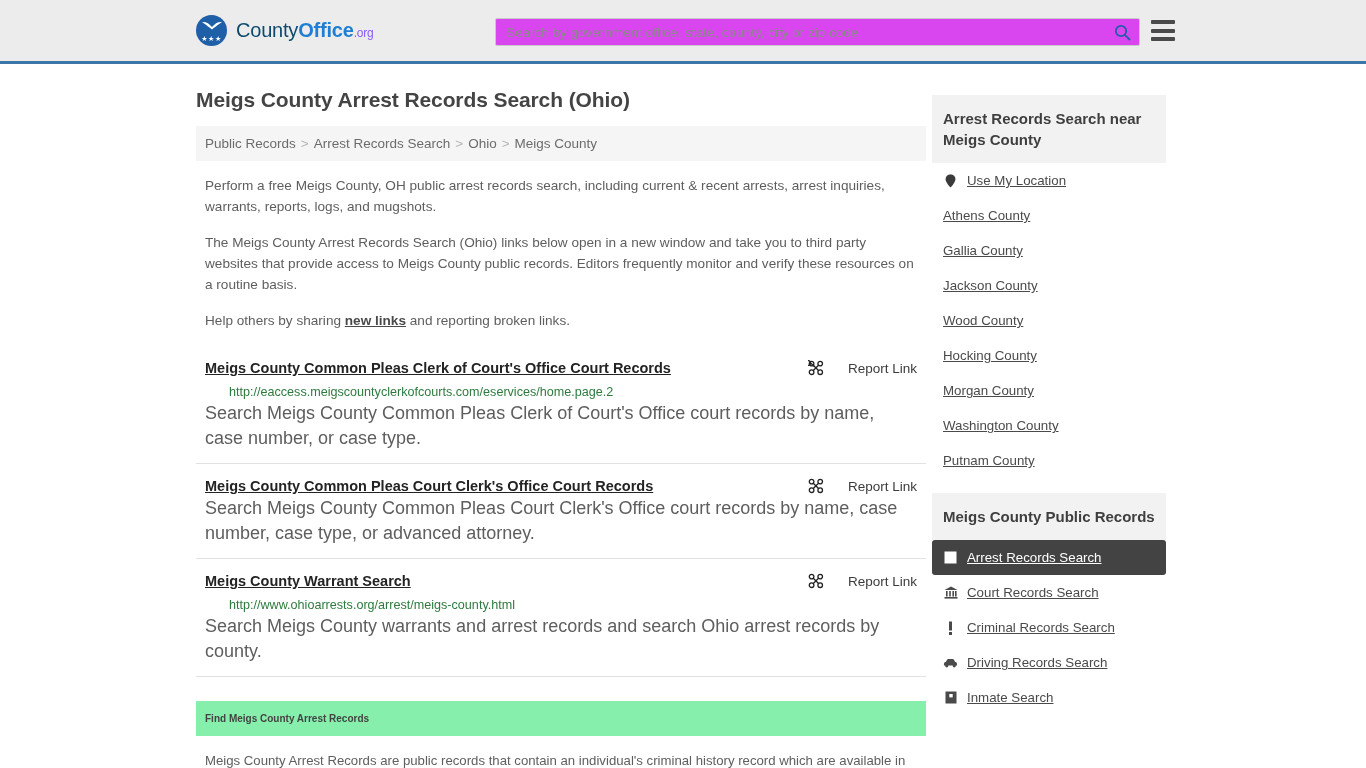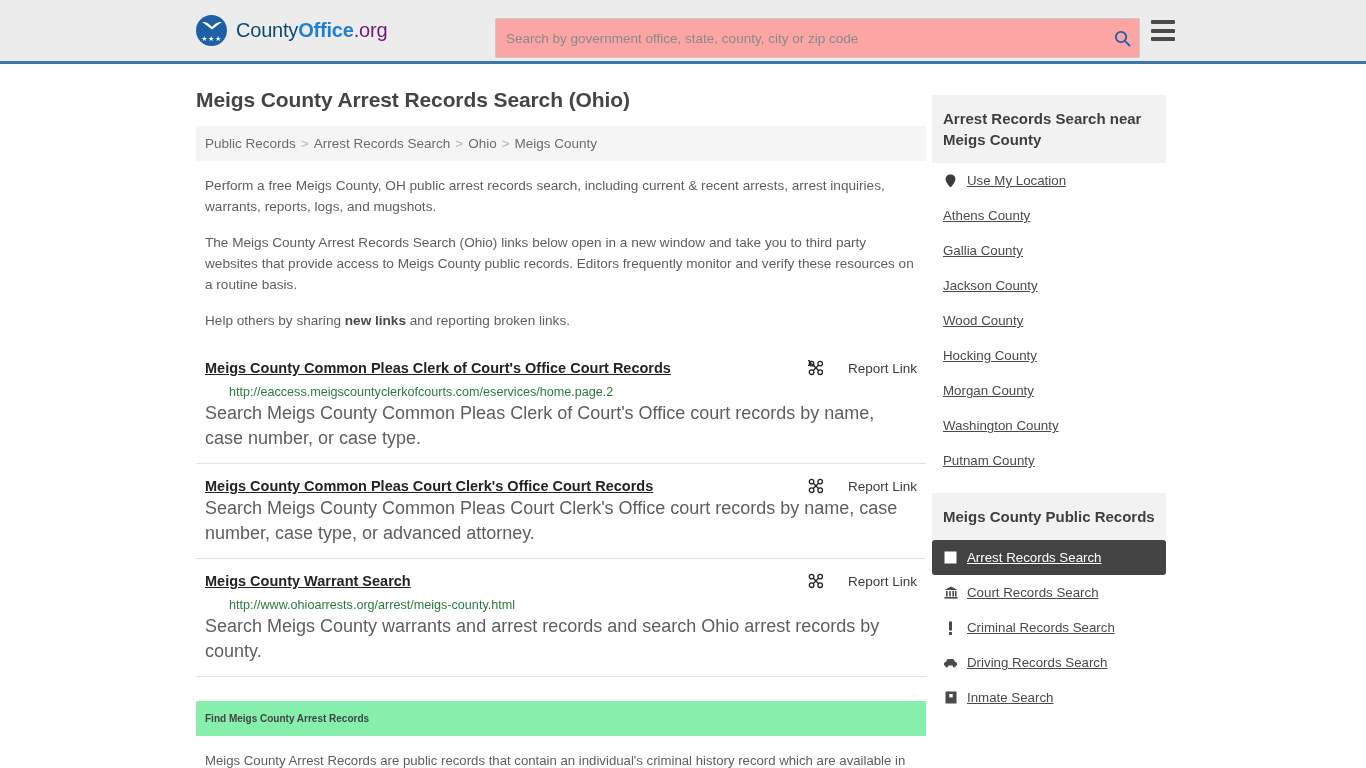--- a/index.html
+++ b/index.html
@@ -51,31 +51,31 @@
     line-height: 7px;
   }
   .logo-text {
     margin-left: 9px;
     font-size: 20px;
     letter-spacing: -0.2px;
     white-space: nowrap;
   }
   .logo-text .c1 { color: #0c4a6e; }
   .logo-text .c2 { color: #1f7fd4; font-weight: bold; }
-  .logo-text .c3 { color: #701a75; font-size: 20px; }
+  .logo-text .c3 { color: #8b5cf6; font-size: 12px; }
 
   .search-area {
     position: absolute;
     left: 495px;
     top: 18px;
     width: 645px;
-    height: 40px;
-    display: flex;
-    align-items: center;
-    background: #fca5a5;
+    height: 28px;
+    display: flex;
+    align-items: center;
+    background: #d946ef;
     border: 1px solid #c8c8c8;
     border-radius: 2px;
   }
   .search-input {
     flex: 1 1 auto;
     border: none;
     outline: none;
     background: transparent;
     font-family: "Liberation Sans", sans-serif;
     font-size: 13.5px;
@@ -146,20 +146,21 @@
   .intro p {
     font-size: 13.6px;
     line-height: 21px;
     color: #5e5e5e;
     margin: 0 0 15px 0;
     padding-left: 9px;
     padding-right: 9px;
   }
   .intro p a {
     color: #4a4a4a;
+    text-decoration: underline;
     font-weight: bold;
   }
 
   
   .result {
     padding: 13px 9px 12px 9px;
     border-bottom: 1px solid #e2e2e2;
   }
   .result:first-of-type { border-top: 1px solid #e2e2e2; }
   .result-head {

